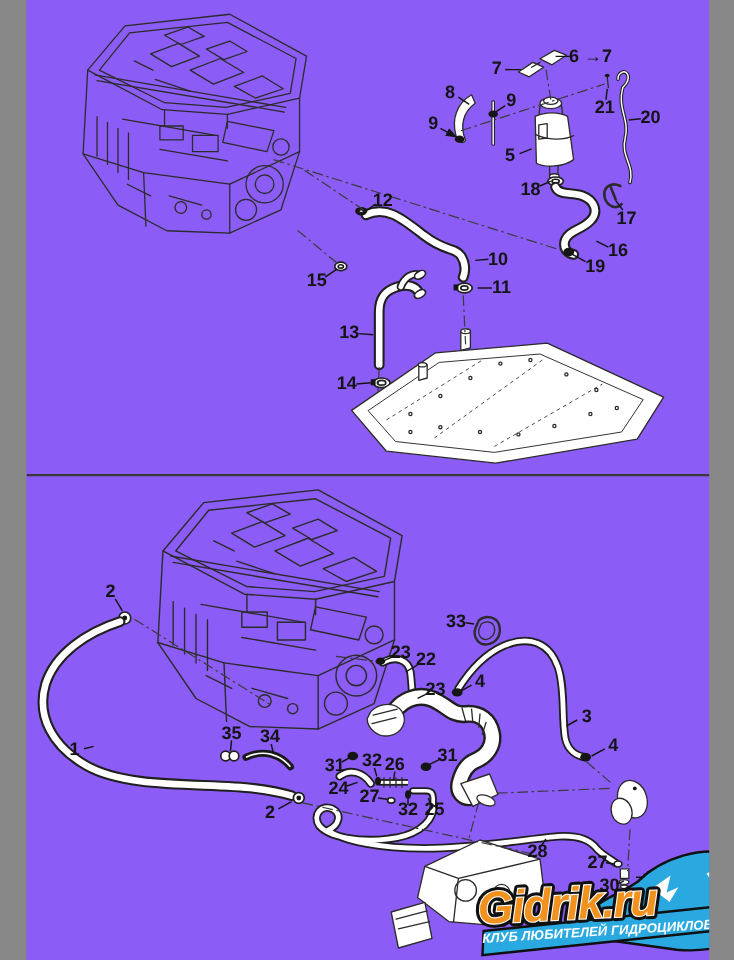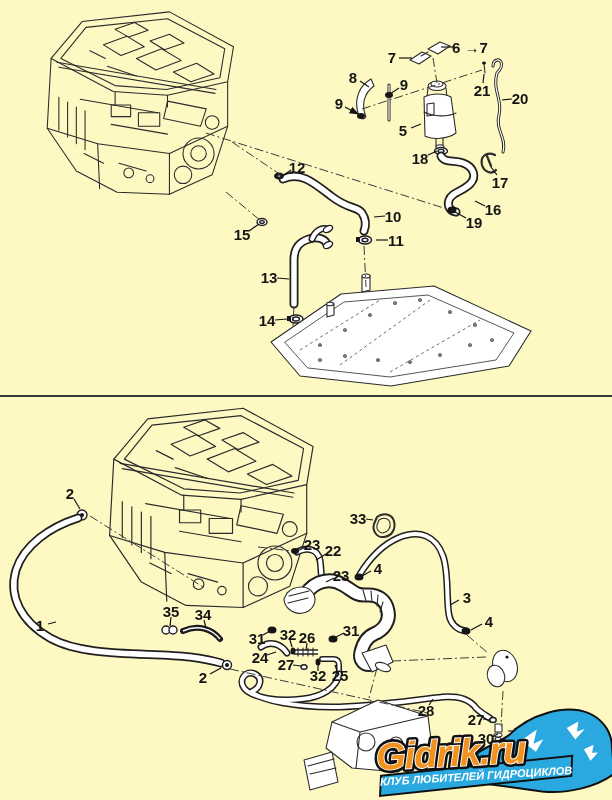--- a/index.html
+++ b/index.html
@@ -1,16 +1,16 @@
 <!DOCTYPE html>
 <html><head>
 <meta charset="utf-8">
 <style>
   html,body{margin:0;padding:0;background:#888;}
-  #page{width:612px;height:800px;background:#fef9c3;position:relative;margin:0 auto;
+  #page{width:569px;height:800px;background:#8b5cf6;position:relative;margin:0 auto;
         font-family:"Liberation Sans", sans-serif;overflow:hidden;}
   svg{display:block;}
   .art{stroke:#2b2b2b;stroke-width:1.1;fill:none;stroke-linejoin:round;stroke-linecap:round;}
   .artw{stroke:#2b2b2b;stroke-width:1.1;fill:#ffffff;stroke-linejoin:round;}
   .hose-o{stroke:#1f1f1f;stroke-width:9;fill:none;stroke-linecap:round;}
   .hose-i{stroke:#ffffff;stroke-width:5.5;fill:none;stroke-linecap:round;}
   .hose-o2{stroke:#1f1f1f;stroke-width:7;fill:none;stroke-linecap:round;}
   .hose-i2{stroke:#ffffff;stroke-width:4;fill:none;stroke-linecap:round;}
   .tube-o{stroke:#1f1f1f;stroke-width:3;fill:none;stroke-linecap:round;}
   .tube-i{stroke:#ffffff;stroke-width:1.2;fill:none;stroke-linecap:round;}

